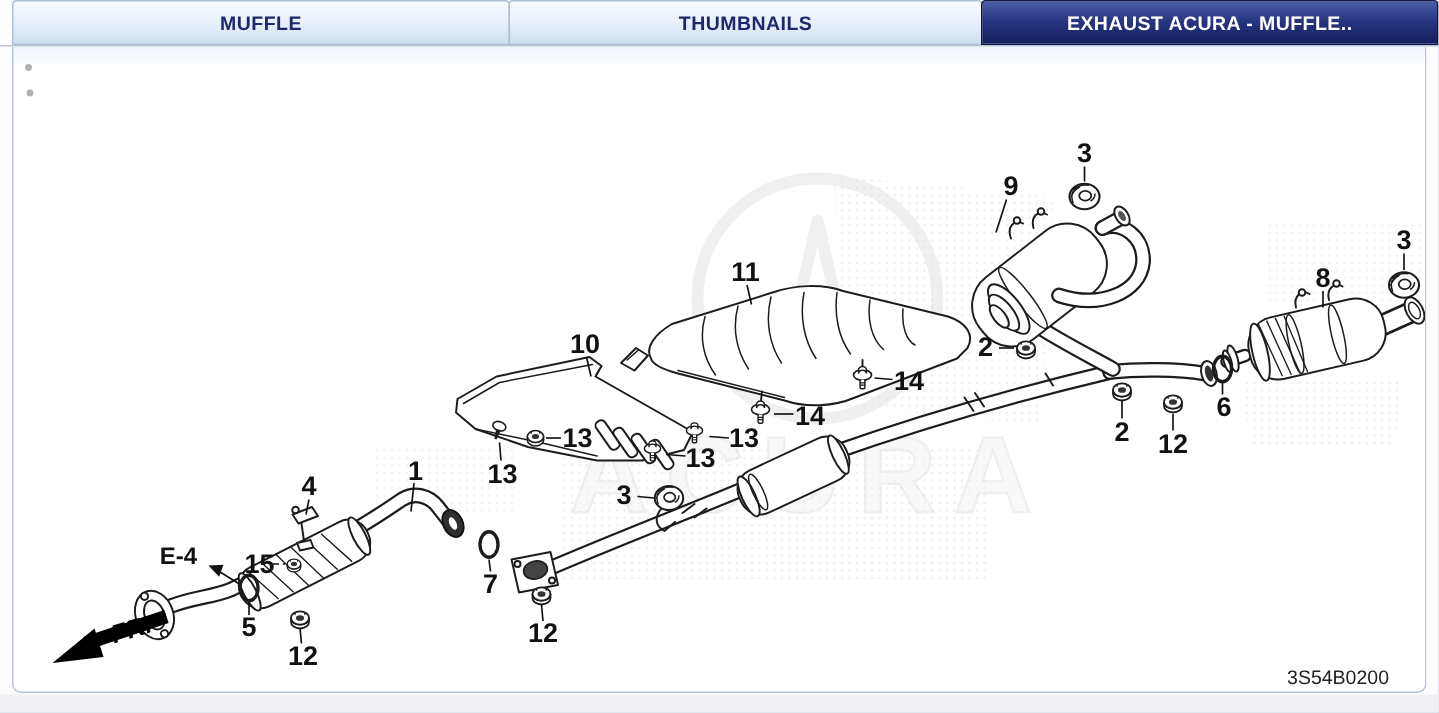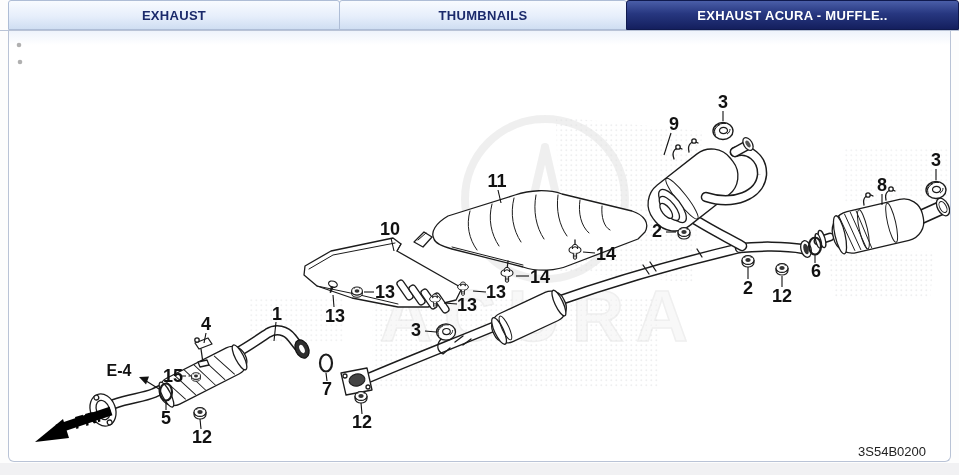--- a/index.html
+++ b/index.html
@@ -10,21 +10,21 @@
   }
   .tabbar{position:absolute;top:0;left:0;width:959px;height:30px;display:flex;}
   .tab-spacer{width:8px;}
   .tab{
     box-sizing:border-box;height:30px;line-height:29px;text-align:center;
     font-size:13px;font-weight:bold;color:#1b2a6b;letter-spacing:.3px;
     background:linear-gradient(180deg,#f8fbff 0%,#e6eefb 55%,#cfdef2 100%);
     border:1px solid #aebdd6;border-radius:3px 3px 0 0;cursor:pointer;
   }
   .tab-section{width:332px;}
-  .tab-thumbs{width:288px;margin-left:-1px;}
+  .tab-thumbs{width:316px;margin-left:-1px;}
   .tab-active{
     flex:1;margin-left:-1px;color:#ffffff;border-color:#101a4e;
     background:linear-gradient(180deg,#4a5ea8 0%,#273780 45%,#141f5e 100%);
   }
   .tabline{position:absolute;top:30px;left:0;width:959px;height:1px;background:#b9c3d6;}
   .viewport{
     position:absolute;left:8px;top:31px;width:943px;height:431px;
     box-sizing:border-box;border:1px solid #b9c3d6;border-top:none;
     border-radius:0 0 6px 6px;
     background:linear-gradient(#eef3fb 0%,#ffffff 14px);
@@ -47,21 +47,21 @@
   .frlabel{font:italic 700 17px "Liberation Sans",sans-serif;fill:#000;}
   .codelabel{font:13px "Liberation Sans",sans-serif;fill:#222;text-anchor:end;}
   .wmtext{font:700 72px "Liberation Sans",sans-serif;fill:#f4f4f4;stroke:#e2e2e2;stroke-width:1.5;
           text-anchor:middle;letter-spacing:12px;}
 </style>
 </head>
 <body>
 
 <div class="tabbar">
   <div class="tab-spacer"></div>
-  <div class="tab tab-section">EXHAUST</div>
+  <div class="tab tab-section">MUFFLE</div>
   <div class="tab tab-thumbs">THUMBNAILS</div>
   <div class="tab tab-active">EXHAUST ACURA - MUFFLE..</div>
 </div>
 <div class="tabline"></div>
 
 <div class="viewport">
 <svg width="941" height="429" viewBox="9 32 941 429" xmlns="http://www.w3.org/2000/svg">
   <defs>
     <pattern id="dots" width="5" height="5" patternUnits="userSpaceOnUse">
       <circle cx="1.3" cy="1.3" r="0.95" fill="#c6c9cc"></circle>

